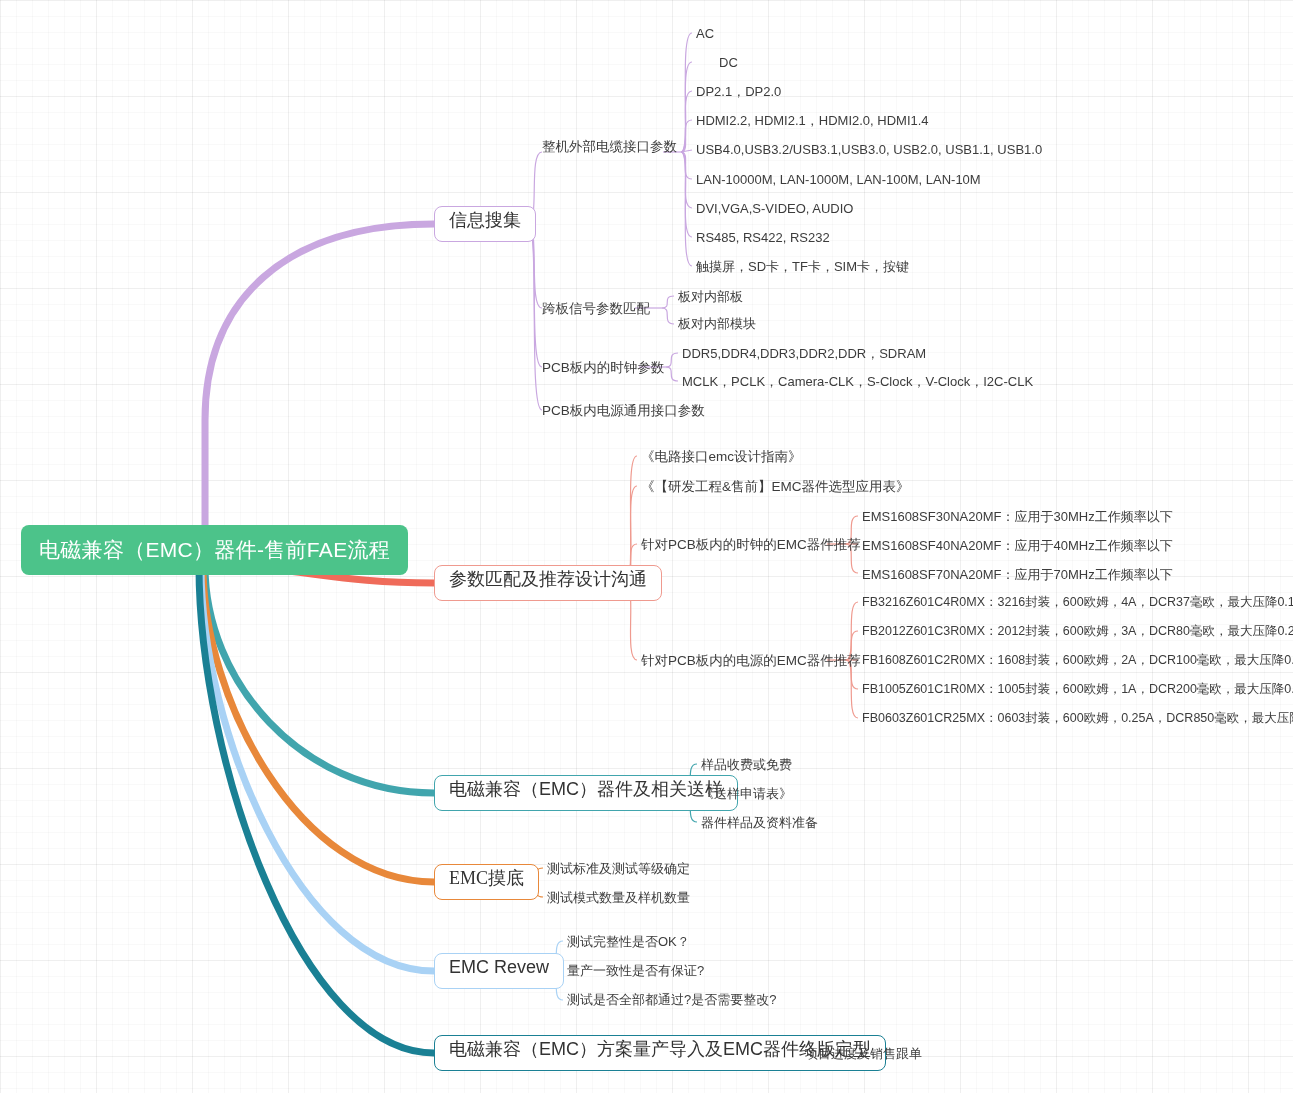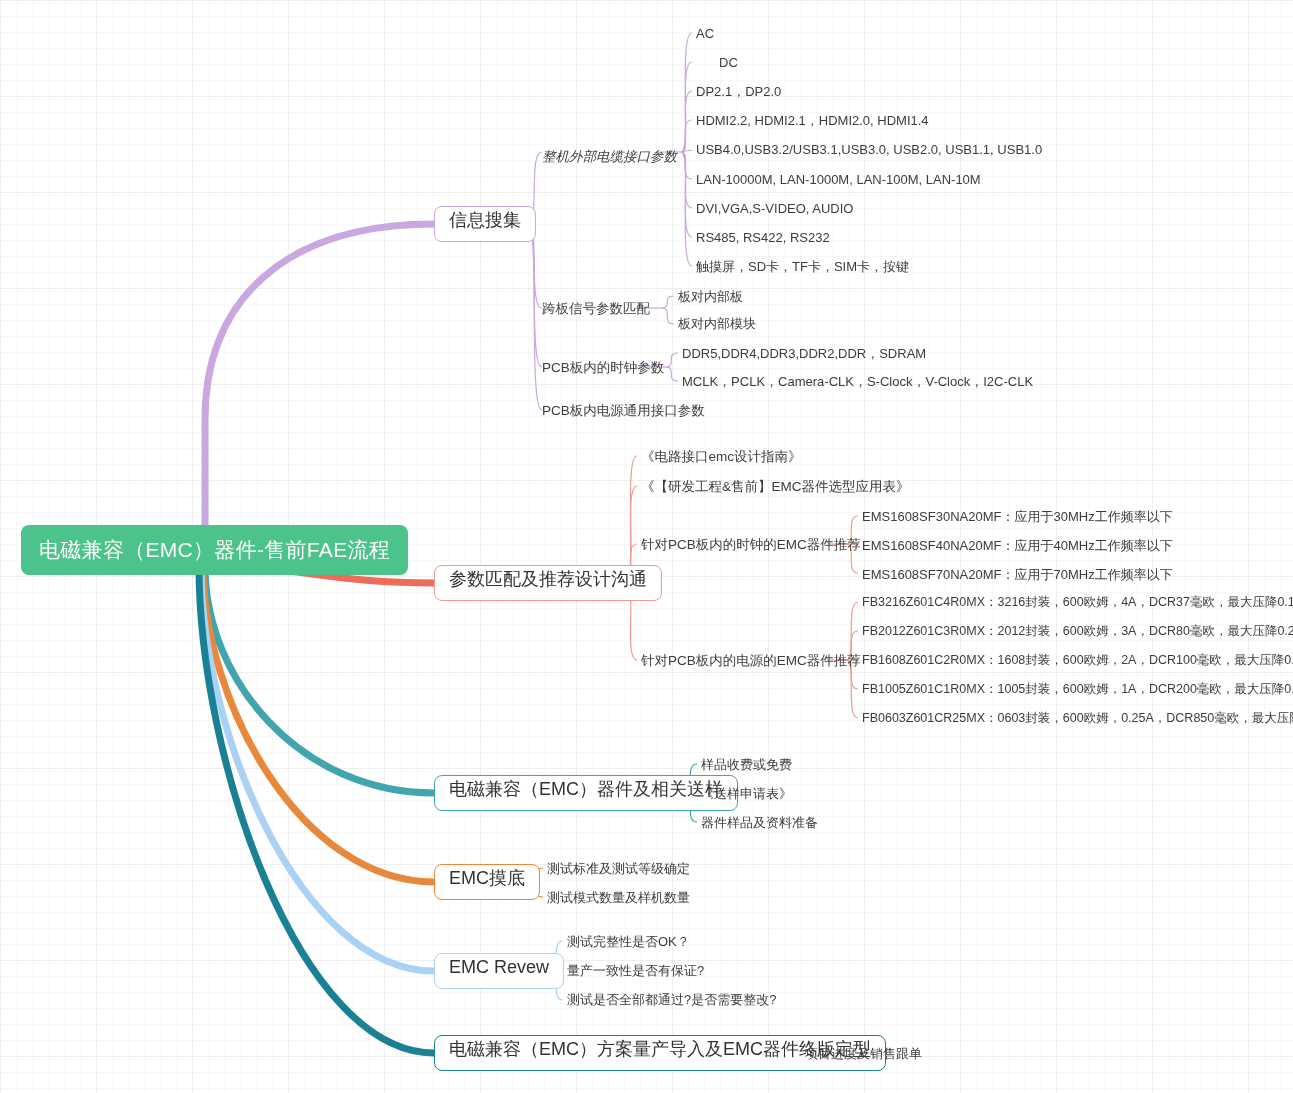--- a/index.html
+++ b/index.html
@@ -54,21 +54,21 @@
     background: #ffffff;
     border: 1.6px solid #cfcfcf;
     border-radius: 8px;
     font-size: 18px;
     color: #333333;
     padding: 4px 14px 12px 14px;
   }
   .lvl1.purple { border-color: #c9a7e0; }
   .lvl1.red    { border-color: #ef9a8f; }
   .lvl1.teal   { border-color: #41a5ad; }
-  .lvl1.orange { border-color: #e8883a; }
+  .lvl1.orange { border-color: #e8883a; font-family: Liberation Serif, serif; }
   .lvl1.blue   { border-color: #a9d2f5; }
   .lvl1.dteal  { border-color: #1a8094; }
 
   
   .lvl2 {
     font-size: 13.5px;
     color: #3c3c3c;
     padding: 2px 0;
   }
   
@@ -172,21 +172,21 @@
     <path d="M780,1053 L801,1053"></path>
   </g>
 </svg>
 
 <div id="nodes">
 
   <div class="node root" style="left:21px; top:525px;">电磁兼容（EMC）器件-售前FAE流程</div>
 
   <div class="node lvl1 purple" style="left:434px; top:206px;">信息搜集</div>
 
-  <div class="node lvl2" style="left:542px; top:148px;font-style:italic;">整机外部电缆接口参数</div>
+  <div class="node lvl2" style="left:542px; top:138px;">整机外部电缆接口参数</div>
   <div class="node lvl2" style="left:542px; top:300px;">跨板信号参数匹配</div>
   <div class="node lvl2" style="left:542px; top:359px;">PCB板内的时钟参数</div>
   <div class="node lvl2" style="left:542px; top:402px;">PCB板内电源通用接口参数</div>
 
   <div class="node lvl3" style="left:696px; top:25px;">AC</div>
   <div class="node lvl3" style="left:683px; top:54px;margin-left:36px;">DC</div>
   <div class="node lvl3" style="left:696px; top:83px;">DP2.1，DP2.0</div>
   <div class="node lvl3" style="left:696px; top:112px;">HDMI2.2, HDMI2.1，HDMI2.0, HDMI1.4</div>
   <div class="node lvl3" style="left:696px; top:141px;">USB4.0,USB3.2/USB3.1,USB3.0, USB2.0, USB1.1, USB1.0</div>
   <div class="node lvl3" style="left:696px; top:171px;">LAN-10000M, LAN-1000M, LAN-100M, LAN-10M</div>

